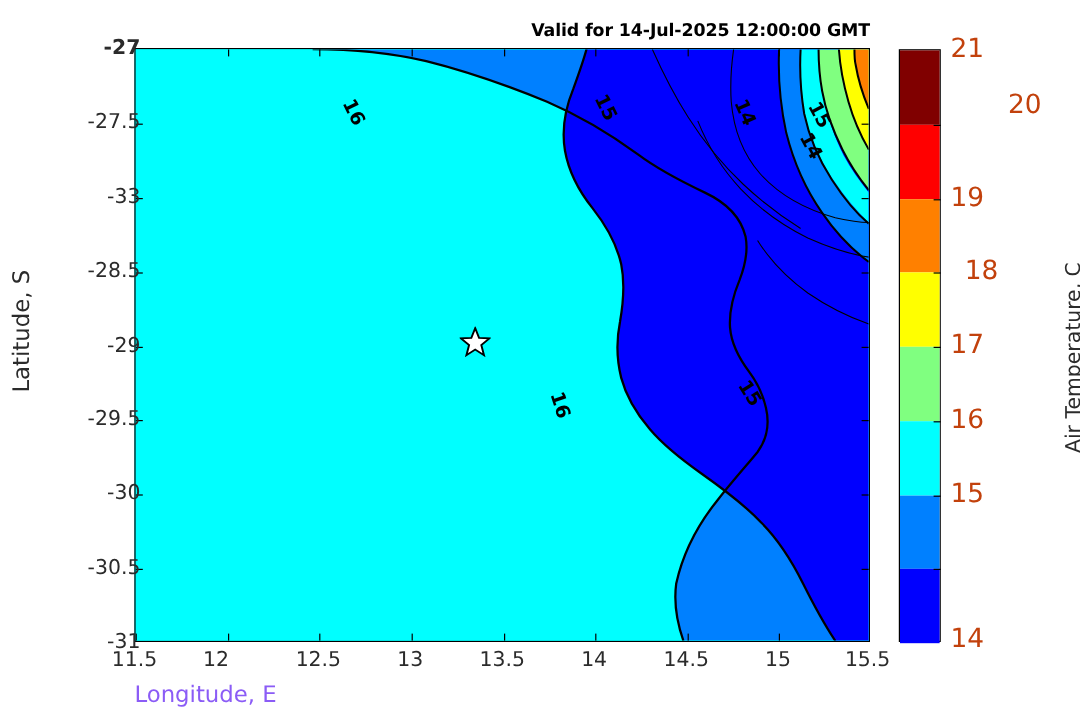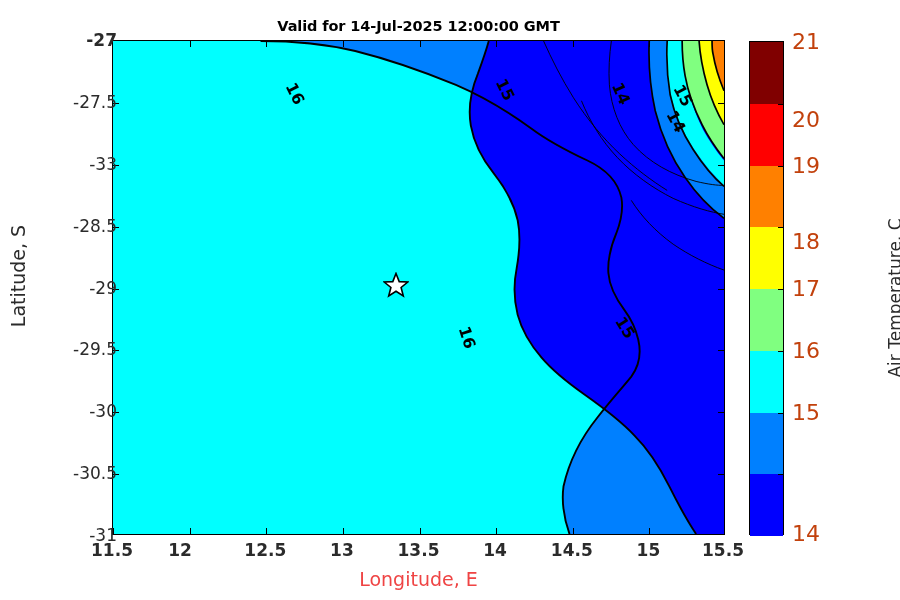--- a/index.html
+++ b/index.html
@@ -15,21 +15,21 @@
     font-family: "DejaVu Sans", "Liberation Sans", sans-serif;
     overflow: hidden;
   }
 
   
   #chart-title {
     position: absolute;
     left: 112px;
     top: 18px;
     width: 613px;
-    text-align: center;
+    text-align: right;
     font-size: 14.5px;
     font-weight: bold;
     color: #000000;
     letter-spacing: -0.1px;
     white-space: nowrap;
   }
 
   
   #plot-area {
     position: absolute;
@@ -82,41 +82,39 @@
   }
 
   
   .xticklabel {
     position: absolute;
     top: 540px;
     font-size: 17px;
     color: #2b2b2b;
     transform: translateX(-50%);
     white-space: nowrap;
-    font-weight: bold;
   }
   .yticklabel {
     position: absolute;
     right: 783px;
     font-size: 17px;
     color: #2b2b2b;
     transform: translateY(-50%);
     white-space: nowrap;
     text-align: right;
   }
 
   
   #xlabel {
     position: absolute;
     left: 112px;
     top: 568px;
     width: 613px;
-    text-align: center;
     font-size: 19px;
-    color: #ef4444;
+    color: #8b5cf6;
   }
   #ylabel {
     position: absolute;
     left: -82px;
     top: 265px;
     width: 200px;
     text-align: center;
     font-size: 19px;
     color: #2b2b2b;
     transform: rotate(-90deg);
@@ -402,23 +400,23 @@
     <div class="cb-tick" style="top:61.75px;"></div>
     <div class="cb-tick" style="top:123.5px;"></div>
     <div class="cb-tick" style="top:185.25px;"></div>
     <div class="cb-tick" style="top:247px;"></div>
     <div class="cb-tick" style="top:308.75px;"></div>
     <div class="cb-tick" style="top:370.5px;"></div>
     <div class="cb-tick" style="top:432.25px;"></div>
   </div>
 
   <div class="cb-label" style="top:41px;">21</div>
-  <div class="cb-label" style="top:119px;">20</div>
+  <div class="cb-label" style="top:88px;margin-left:48px;">20</div>
   <div class="cb-label" style="top:164.5px;">19</div>
-  <div class="cb-label" style="top:241px;">18</div>
+  <div class="cb-label" style="top:226px;margin-left:12px;">18</div>
   <div class="cb-label" style="top:288px;">17</div>
   <div class="cb-label" style="top:349.75px;">16</div>
   <div class="cb-label" style="top:411.5px;">15</div>
   <div class="cb-label" style="top:533px;">14</div>
 
   <div id="cb-title">Air Temperature, C</div>
 
 </div>
 
 </body></html>

